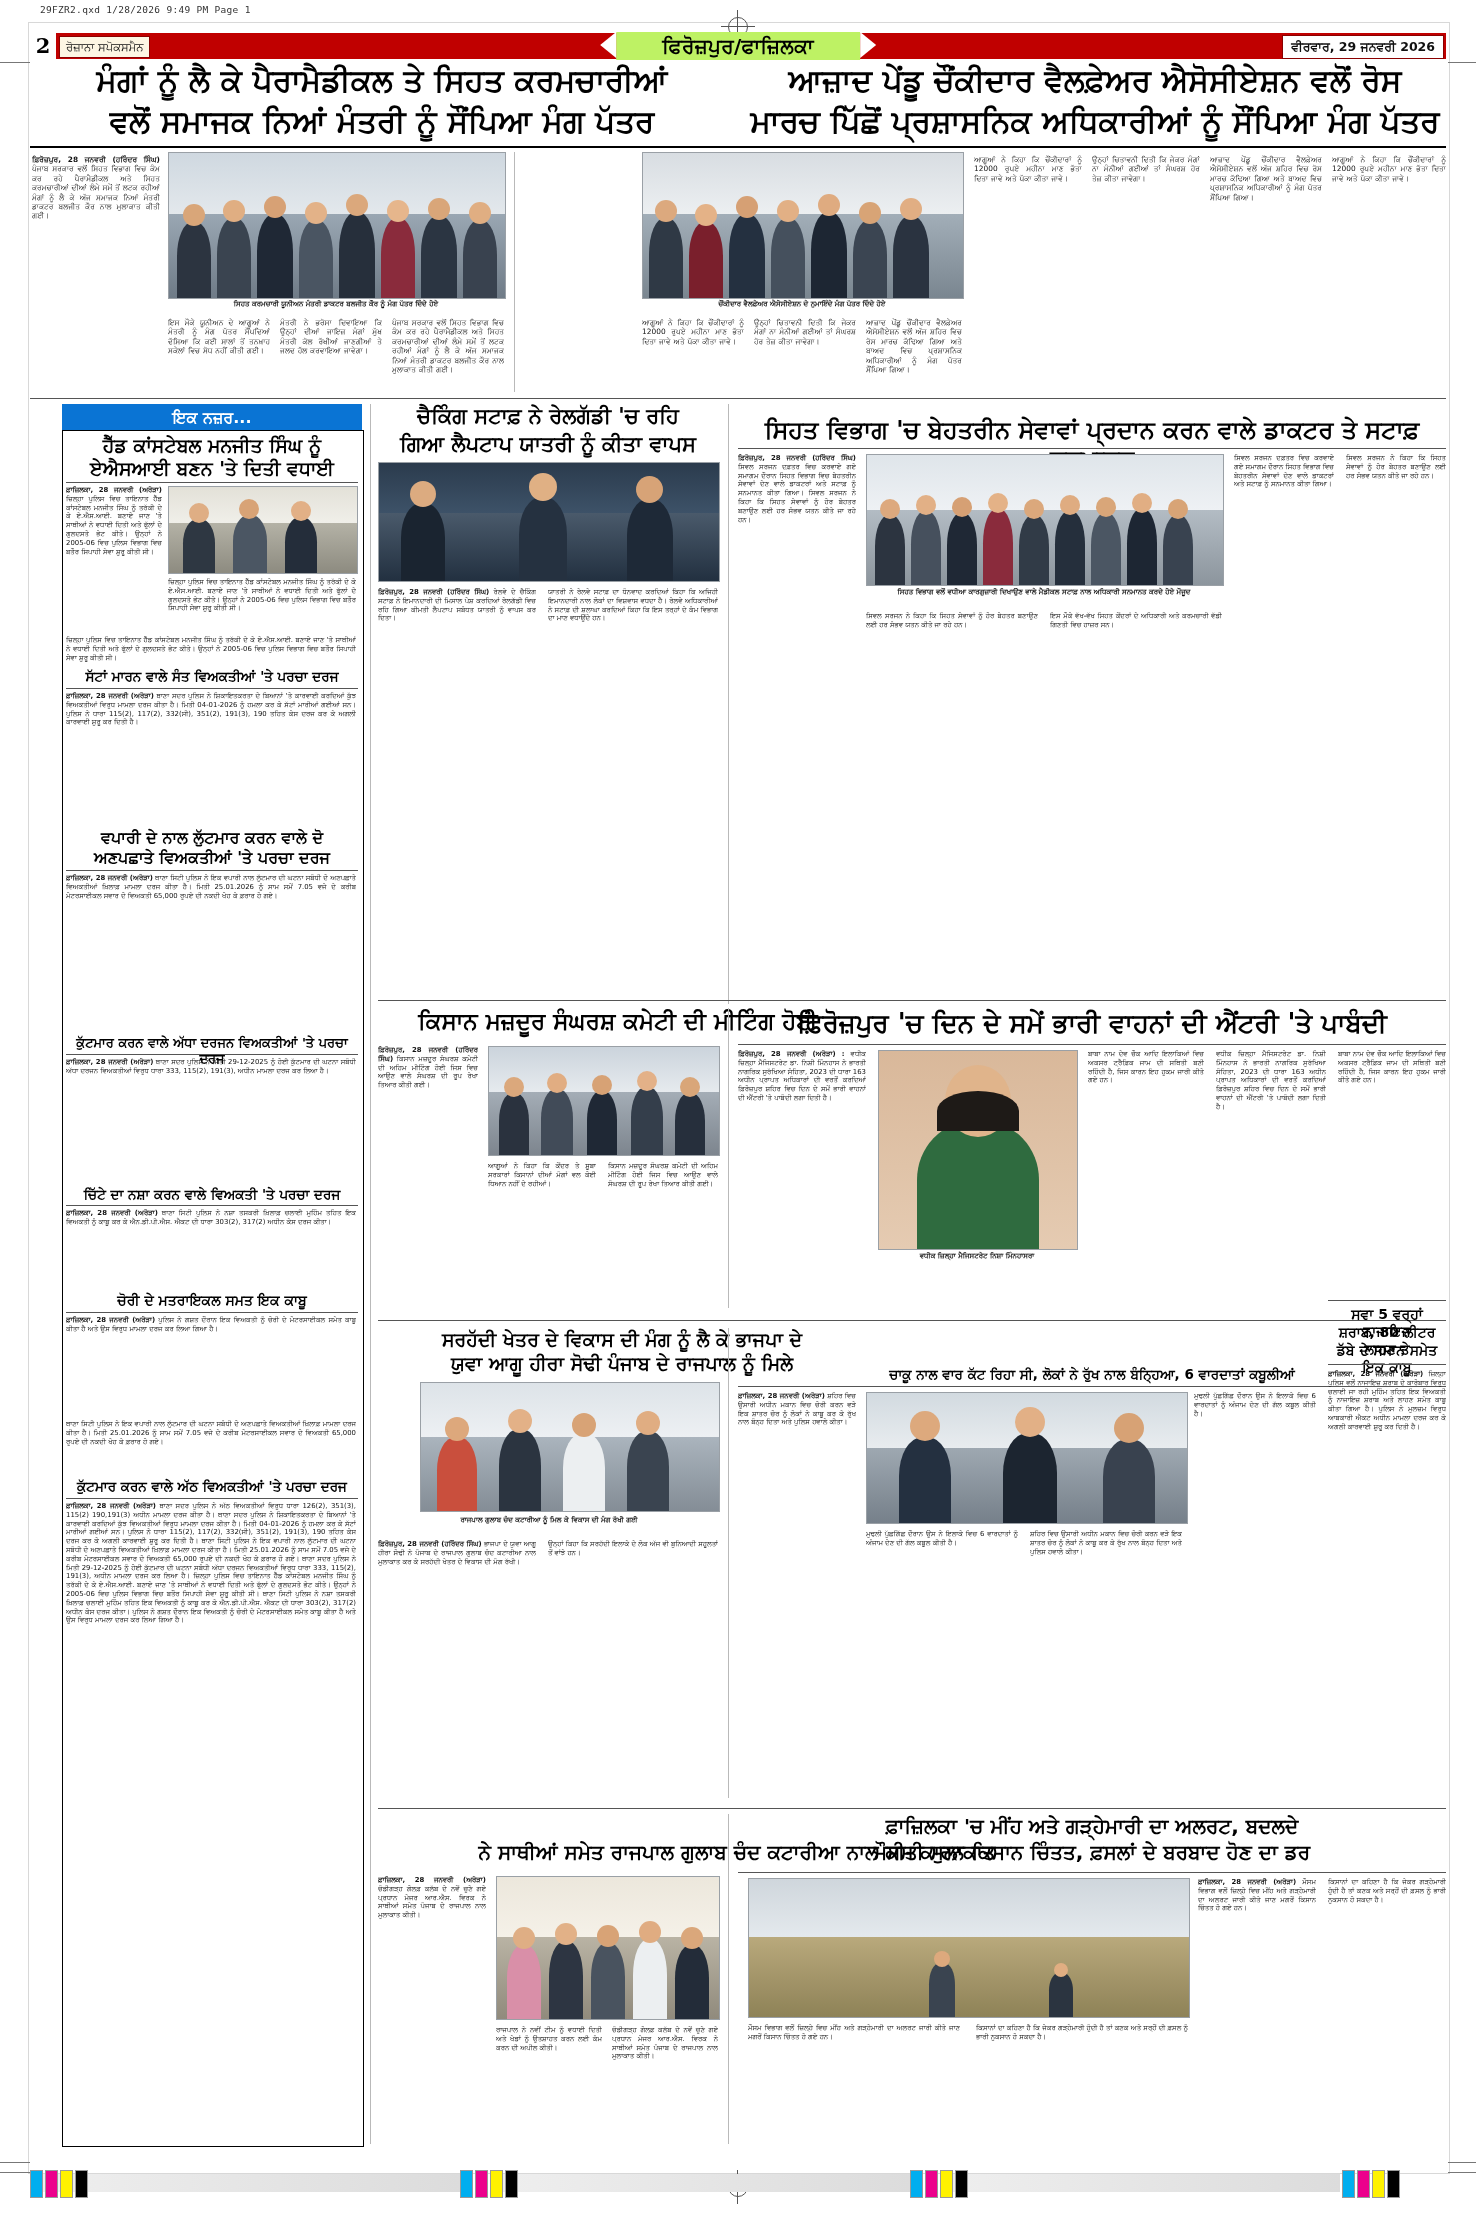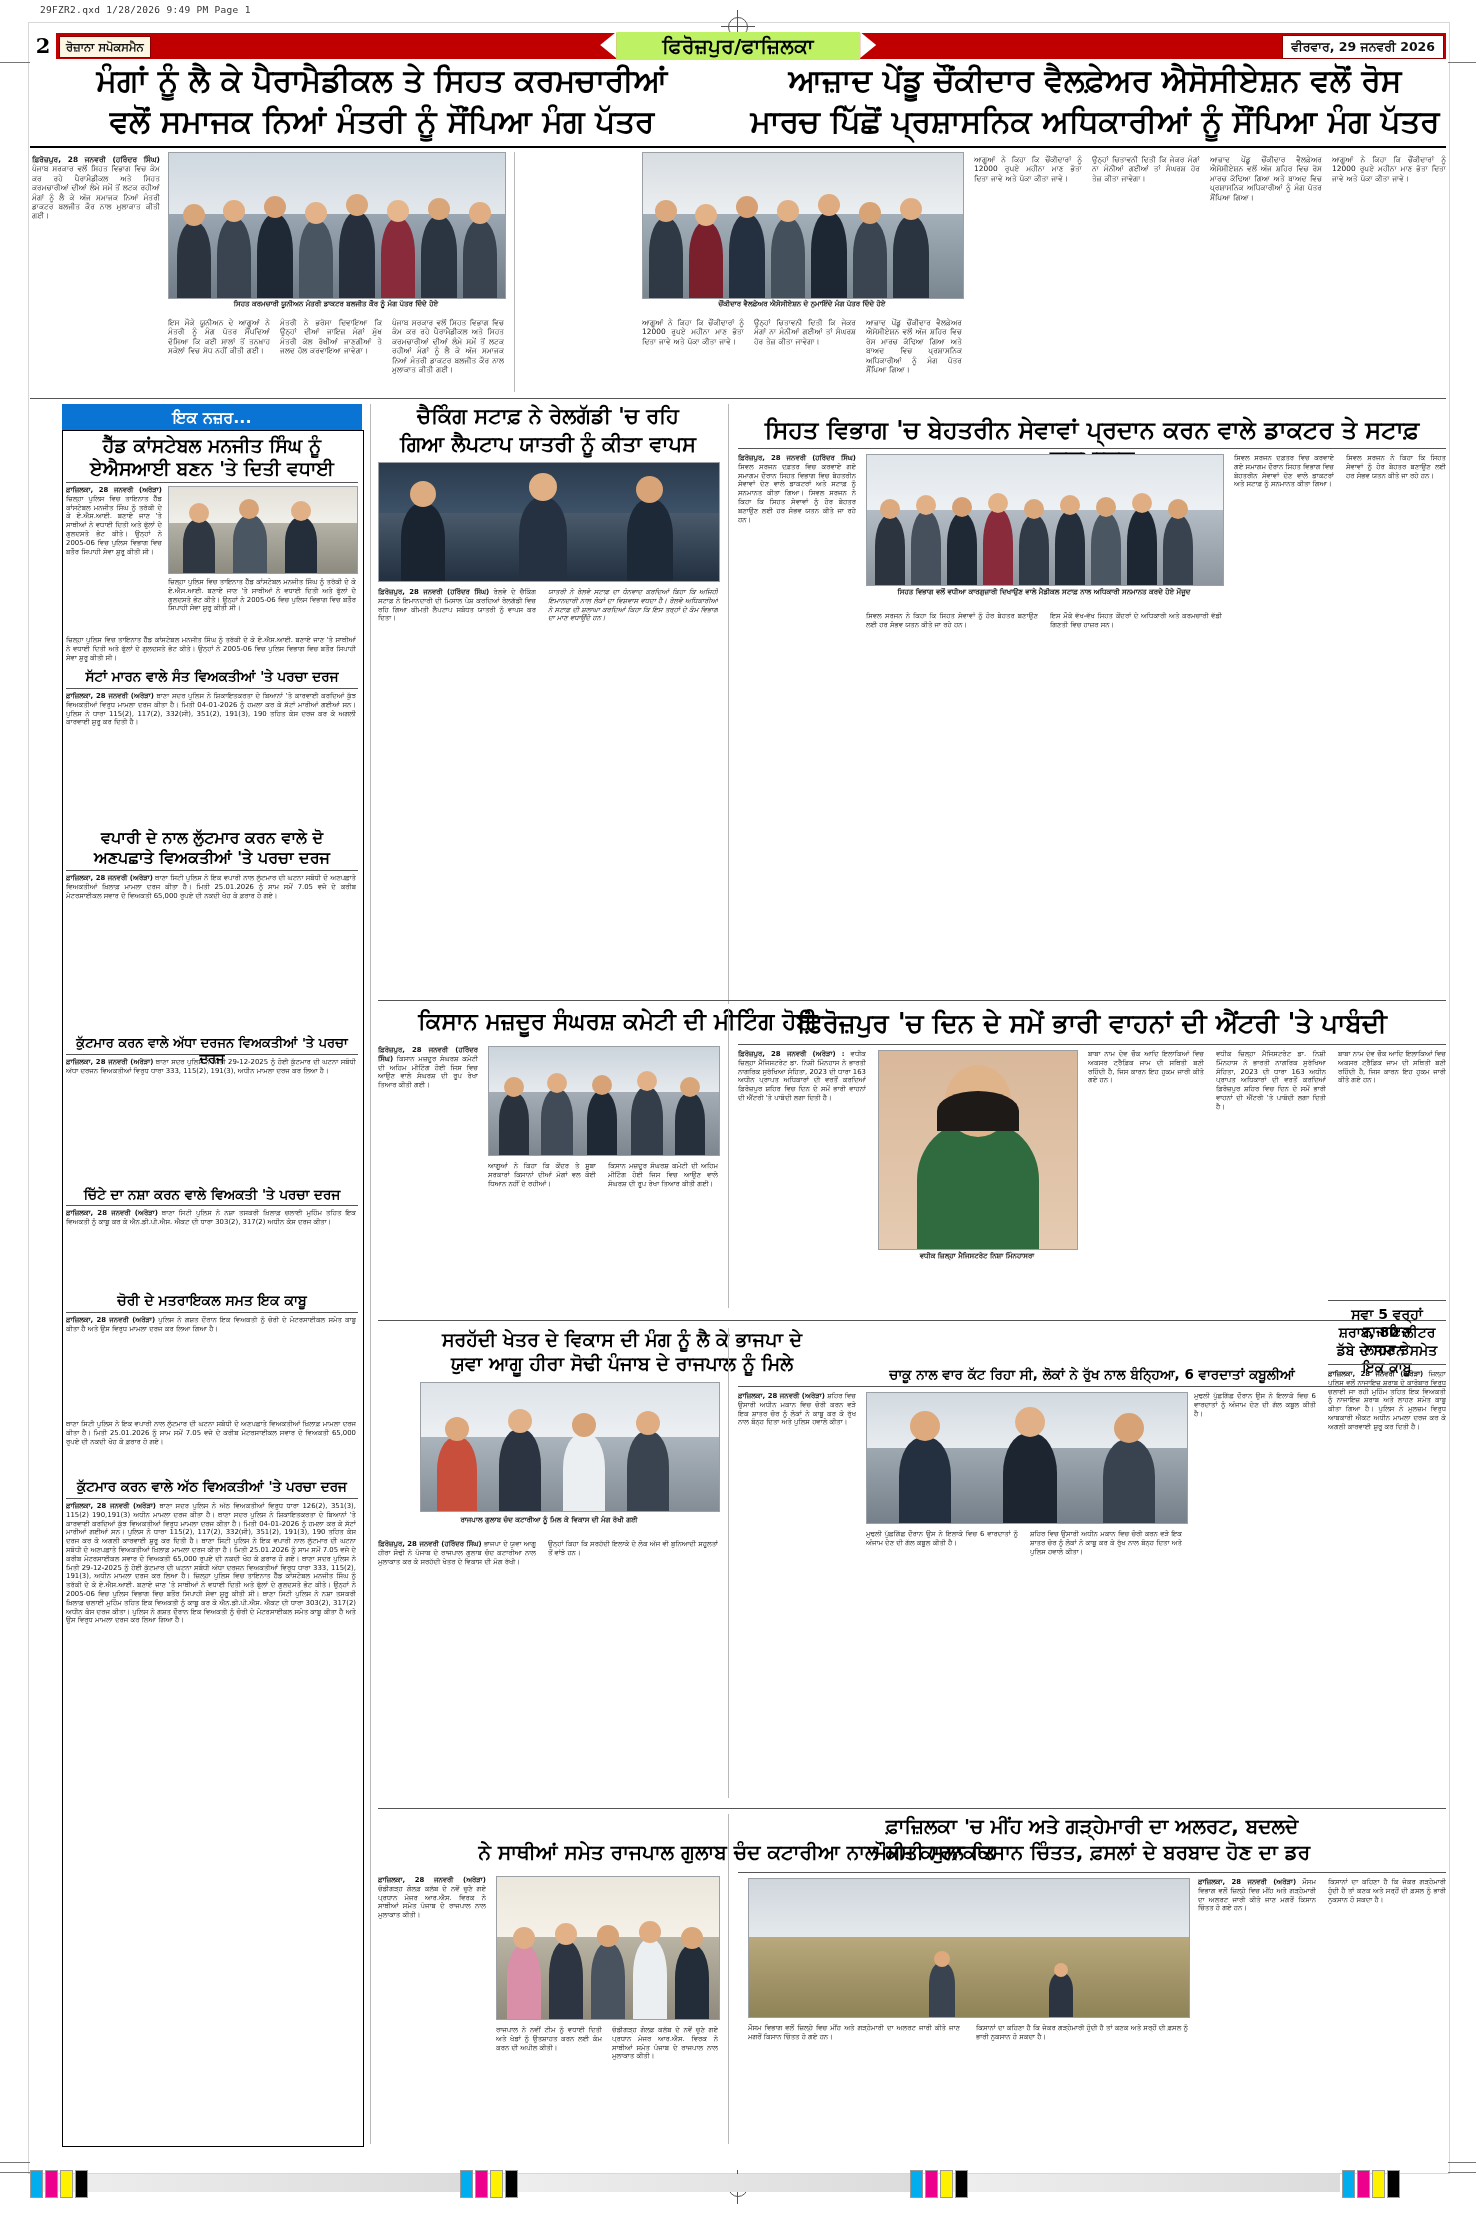--- a/index.html
+++ b/index.html
@@ -18,21 +18,21 @@
       font-size:9.5px;color:#333;letter-spacing:.3px;white-space:nowrap;}
 
   .trimbox{position:absolute;left:28px;top:22px;width:1420px;height:2150px;border:1px solid #d8d8d8;}
 
   
   .masthead{position:absolute;left:30px;top:33px;width:1416px;height:26px;background:#c00000;}
   .mh-folio{position:absolute;left:0;top:0;width:26px;height:26px;background:#ffffff;color:#000;
       font-weight:bold;font-size:21px;line-height:26px;text-align:center;font-family:"DejaVu Serif","Liberation Serif",serif;}
   .mh-logo{position:absolute;left:29px;top:3px;height:20px;background:#fdf6e3;border:1px solid #8a0000;
       padding:0 6px;display:flex;align-items:center;}
-  .mh-logo span{font-size:11.5px;font-weight:bold;color:#111;white-space:nowrap;}
+  .mh-logo span{font-size:11.5px;font-weight:normal;color:#111;white-space:nowrap;}
   .mh-center{position:absolute;left:50%;top:-1px;transform:translateX(-50%);height:28px;background:#bef264;
       padding:0 46px;display:flex;align-items:center;justify-content:center;}
   .mh-center span{font-size:20px;font-weight:bold;color:#000;white-space:nowrap;letter-spacing:.3px;}
   .mh-arrow-l,.mh-arrow-r{position:absolute;top:0;width:0;height:0;border-top:13px solid transparent;border-bottom:13px solid transparent;}
   .mh-arrow-l{border-right:16px solid #ffffff;}
   .mh-arrow-r{border-left:16px solid #ffffff;}
   .mh-date{position:absolute;right:2px;top:2px;height:22px;background:#ffffff;border:1px solid #8a0000;
       padding:0 8px;display:flex;align-items:center;}
   .mh-date span{font-size:12.5px;font-weight:bold;color:#111;white-space:nowrap;}
 
@@ -289,21 +289,21 @@
     <div class="head" style="left:31px;bottom:74px;width:26px;height:26px;background:#dcab80;"></div>
     <div class="fig" style="left:140px;width:48px;height:84px;background:#253140;"></div>
     <div class="head" style="left:150px;bottom:80px;width:28px;height:28px;background:#e0b084;"></div>
     <div class="fig" style="left:248px;width:46px;height:82px;background:#1e2937;"></div>
     <div class="head" style="left:257px;bottom:78px;width:27px;height:27px;background:#d7a377;"></div>
   </div>
   <div class="body-col tx-s" style="left:378px;top:588px;width:158px;height:180px;">
     <span class="dline">ਫ਼ਿਰੋਜ਼ਪੁਰ, 28 ਜਨਵਰੀ (ਹਰਿੰਦਰ ਸਿੰਘ)</span>
     <span>ਰੇਲਵੇ ਦੇ ਚੈਕਿੰਗ ਸਟਾਫ਼ ਨੇ ਇਮਾਨਦਾਰੀ ਦੀ ਮਿਸਾਲ ਪੇਸ਼ ਕਰਦਿਆਂ ਰੇਲਗੱਡੀ ਵਿਚ ਰਹਿ ਗਿਆ ਕੀਮਤੀ ਲੈਪਟਾਪ ਸਬੰਧਤ ਯਾਤਰੀ ਨੂੰ ਵਾਪਸ ਕਰ ਦਿਤਾ।</span>
   </div>
-  <div class="body-col tx-s" style="left:548px;top:588px;width:170px;height:180px;font-style:italic;">
+  <div class="body-col tx-s" style="left:548px;top:588px;width:170px;height:180px;">
     <span>ਯਾਤਰੀ ਨੇ ਰੇਲਵੇ ਸਟਾਫ਼ ਦਾ ਧੰਨਵਾਦ ਕਰਦਿਆਂ ਕਿਹਾ ਕਿ ਅਜਿਹੀ ਇਮਾਨਦਾਰੀ ਨਾਲ ਲੋਕਾਂ ਦਾ ਵਿਸ਼ਵਾਸ ਵਧਦਾ ਹੈ।</span>
     <span>ਰੇਲਵੇ ਅਧਿਕਾਰੀਆਂ ਨੇ ਸਟਾਫ਼ ਦੀ ਸ਼ਲਾਘਾ ਕਰਦਿਆਂ ਕਿਹਾ ਕਿ ਇਸ ਤਰ੍ਹਾਂ ਦੇ ਕੰਮ ਵਿਭਾਗ ਦਾ ਮਾਣ ਵਧਾਉਂਦੇ ਹਨ।</span>
   </div>
 
   <div class="rule-v" style="left:728px;top:404px;height:600px;"></div>
 
   <div class="sub-hl" style="left:738px;top:416px;width:708px;font-size:24px;">ਸਿਹਤ ਵਿਭਾਗ 'ਚ ਬੇਹਤਰੀਨ ਸੇਵਾਵਾਂ ਪ੍ਰਦਾਨ ਕਰਨ ਵਾਲੇ ਡਾਕਟਰ ਤੇ ਸਟਾਫ਼ ਸਨਮਾਨਤ</div>
   <div class="rule-h" style="left:738px;top:448px;width:708px;"></div>
   <div class="body-col tx-s" style="left:738px;top:454px;width:118px;height:330px;">
     <span class="dline">ਫ਼ਿਰੋਜ਼ਪੁਰ, 28 ਜਨਵਰੀ (ਹਰਿੰਦਰ ਸਿੰਘ)</span>

